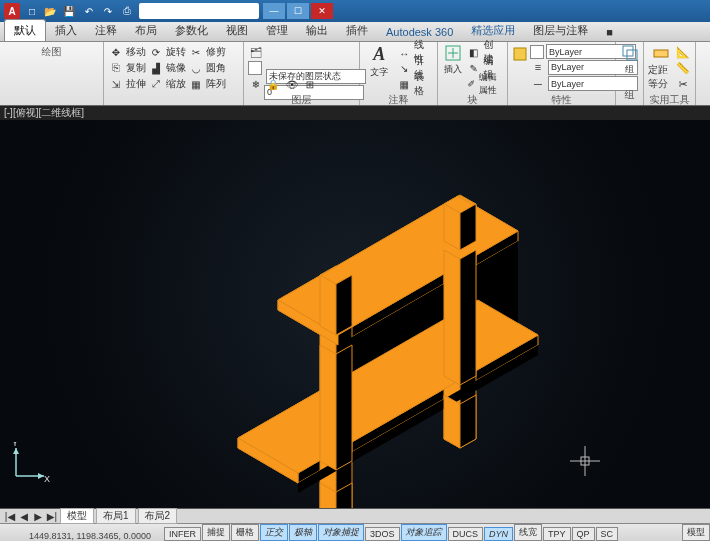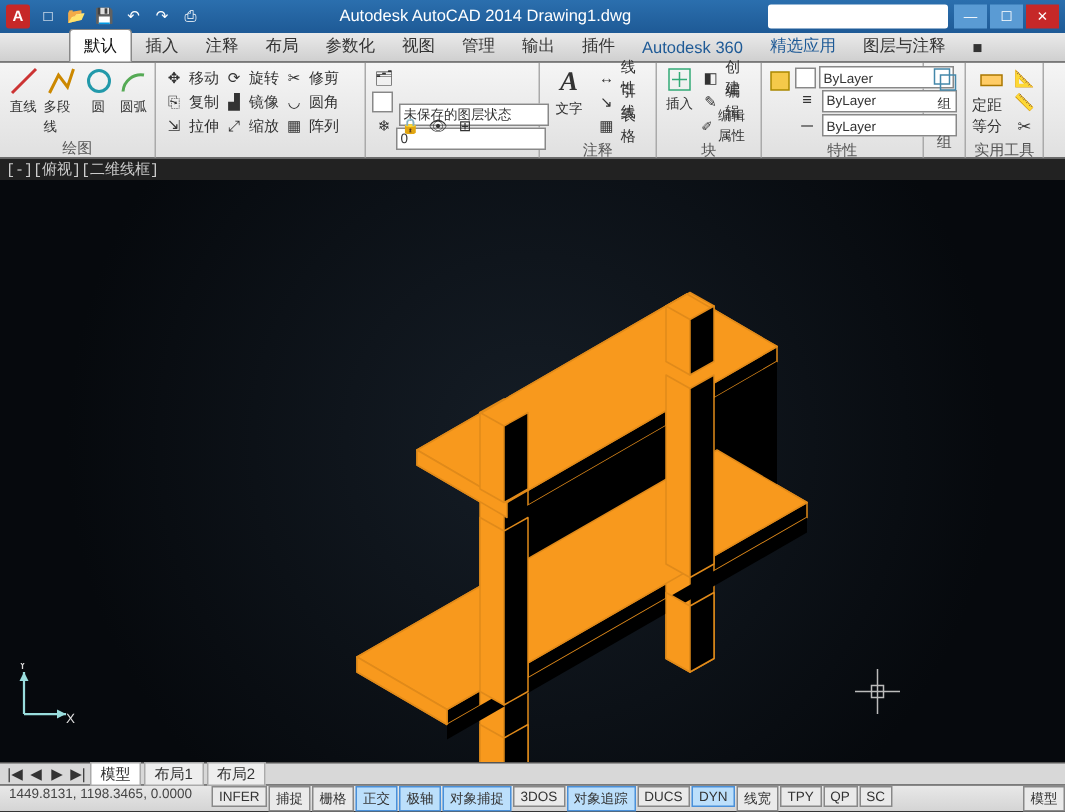--- a/index.html
+++ b/index.html
@@ -12,40 +12,40 @@
   .qat-btn { width: 16px; height: 16px; display: flex; align-items: center; justify-content: center; font-size: 10px; }
   .title-center { flex: 1; text-align: center; font-size: 11px; }
   .search { width: 120px; height: 16px; background: #fff; border-radius: 2px; }
   .winctl { display: flex; gap: 2px; }
   .winbtn { width: 22px; height: 16px; background: #5a9bd4; display: flex; align-items: center; justify-content: center; font-size: 9px; }
   .winbtn.close { background: #c62828; }
 
   
   .tabs { height: 20px; background: linear-gradient(#eaeaea, #cfcfcf); display: flex; align-items: flex-end; padding: 0 4px; border-bottom: 1px solid #888; }
   .tab { padding: 3px 9px; font-size: 11px; color: #333; }
-  .tab.active { background: #fff; border: 1px solid #888; border-bottom: none; border-radius: 3px 3px 0 0; color: #111; margin-left: 42px; }
+  .tab.active { background: #fff; border: 1px solid #888; border-bottom: none; border-radius: 3px 3px 0 0; color: #111; }
   .tab.blue { color: #1e5a96; margin-top: 21px; }
 
   
   .ribbon { height: 64px; background: linear-gradient(#f5f5f5, #e0e0e0); display: flex; border-bottom: 1px solid #666; }
   .panel { border-right: 1px solid #aaa; display: flex; flex-direction: column; justify-content: space-between; padding: 2px 4px; }
   .panel-body { display: flex; align-items: flex-start; gap: 2px; flex: 1; }
   .panel-title { text-align: center; font-size: 10px; color: #555; padding: 1px 0; }
   .bigbtn { display: flex; flex-direction: column; align-items: center; justify-content: center; width: 32px; gap: 1px; font-size: 9px; }
   .bigbtn svg, .icn svg { display: block; }
   .smallrow { display: flex; align-items: center; gap: 2px; font-size: 10px; height: 16px; }
   .col { display: flex; flex-direction: column; justify-content: space-around; height: 48px; }
   .dd { width: 90px; height: 15px; background: #fff; border: 1px solid #888; font-size: 9px; padding: 0 2px; display: flex; align-items: center; }
   .dd.wide { width: 100px; margin-top: 48px; }
   .dd-row { display: flex; align-items: center; gap: 2px; }
   .sq { width: 14px; height: 14px; display: flex; align-items: center; justify-content: center; border: 1px solid transparent; }
   .icn { width: 16px; height: 16px; display: flex; align-items: center; justify-content: center; }
 
   
-  .doctabs { height: 14px; background: #222; color: #ccc; font-size: 10px; padding: 0 4px; display: flex; align-items: center; font-family: Liberation Mono, monospace; }
+  .doctabs { height: 14px; background: #222; color: #ccc; font-size: 10px; padding: 0 4px; display: flex; align-items: center; }
 
   
   .canvas { position: relative; width: 710px; height: 388px; background: radial-gradient(circle at 50% 45%, #151d26, #06090d 75%); overflow: hidden; }
   .ucs { position: absolute; left: 10px; bottom: 26px; }
   .cursor { position: absolute; left: 570px; top: 326px; pointer-events:none; }
 
   
   .iso { position: absolute; left: 208px; top: 60px; }
   .iso polygon { stroke: #e08a1a; stroke-width: 1; stroke-linejoin: round; }
   .p-top { fill: #f8991d; }
@@ -53,40 +53,39 @@
   .p-right { fill: #000; }
   .p-frt { fill: #f8991d; }
 
   
   .layouttabs { height: 15px; background: #d8d8d8; display: flex; align-items: center; font-size: 10px; gap: 2px; padding: 0 4px; border-top: 1px solid #555; }
   .ltab { padding: 0 6px; background: #eee; border: 1px solid #aaa; }
   .ltab.active { background: #fff; }
   .navarr { width: 12px; text-align: center; color: #333; }
 
   
-  .status { height: 18px; background: linear-gradient(#e8e8e8,#d4d4d4); display: flex; align-items: flex-start; font-size: 9px; border-top: 1px solid #888; }
+  .status { height: 18px; background: linear-gradient(#e8e8e8,#d4d4d4); display: flex; align-items: flex-end; font-size: 9px; border-top: 1px solid #888; padding-left: 23px; }
   .coord { padding: 0 6px; color: #444; width: 140px; }
   .sbtn { padding: 1px 4px; border: 1px solid #888; background: #eaeaea; margin-left: 1px; }
-  .sbtn.on { background: #bcdffb; border-color: #4a90d9; }
+  .sbtn.on { background: #bcdffb; border-color: #4a90d9; font-style: italic; }
   .spacer { flex: 1; }
 </style>
 </head>
 <body>
 
 <div class="titlebar">
   <div class="app-a">A</div>
   <div class="qat">
     <div class="qat-btn">□</div>
     <div class="qat-btn">📂</div>
     <div class="qat-btn">💾</div>
     <div class="qat-btn">↶</div>
     <div class="qat-btn">↷</div>
     <div class="qat-btn">⎙</div>
   </div>
-  <div class="title-center">Autodesk AutoCAD 2014    Drawing1.dwg</div>
   <div class="search"></div>
   <div class="winctl">
     <div class="winbtn">—</div>
     <div class="winbtn">☐</div>
     <div class="winbtn close">✕</div>
   </div>
 </div>
 
 <div class="tabs">
   <div class="tab active">默认</div>
@@ -100,46 +99,20 @@
   <div class="tab">插件</div>
   <div class="tab blue">Autodesk 360</div>
   <div class="tab blue">精选应用</div>
   <div class="tab">图层与注释</div>
   <div class="tab">■</div>
 </div>
 
 <div class="ribbon">
 
   <div class="panel" style="width:104px">
-    <div class="panel-body">
-      <div class="bigbtn">
-        <svg width="20" height="20">
-            <line x1="2" y1="18" x2="18" y2="2" stroke="#c33" stroke-width="2"></line>
-          </svg>
-        <span>直线</span>
-      </div>
-      <div class="bigbtn">
-        <svg width="20" height="20">
-            <polyline points="2,18 8,6 14,14 18,2" fill="none" stroke="#c80" stroke-width="2"></polyline>
-          </svg>
-        <span>多段线</span>
-      </div>
-      <div class="bigbtn">
-        <svg width="20" height="20">
-            <circle cx="10" cy="10" r="7" fill="none" stroke="#29a" stroke-width="2"></circle>
-          </svg>
-        <span>圆</span>
-      </div>
-      <div class="bigbtn" style="width:24px">
-        <svg width="20" height="20">
-            <path d="M3 17 A 12 12 0 0 1 17 6" fill="none" stroke="#5a5" stroke-width="2"></path>
-          </svg>
-        <span>圆弧</span>
-      </div>
-    </div>
     <div class="panel-title">绘图</div>
   </div>
 
   <div class="panel" style="width:140px">
     <div class="panel-body">
       <div class="col" style="width:100%">
         <div class="smallrow">
           <span class="icn">✥</span>
             <span>移动</span>
           <span class="icn">⟳</span>
@@ -179,20 +152,21 @@
           <div class="dd wide">0</div>
           </div>
         <div class="smallrow">
           <span class="icn">❄</span>
           <span class="icn">🔒</span>
           <span class="icn">👁</span>
           <span class="icn">⊞</span>
         </div>
       </div>
     </div>
+    <div class="panel-title">图层</div>
   </div>
 
   <div class="panel" style="width:78px">
     <div class="panel-body">
       <div class="bigbtn">
         <span style="font:italic bold 18px serif">A</span>
         <span>文字</span>
       </div>
       <div class="col">
         <div class="smallrow">

